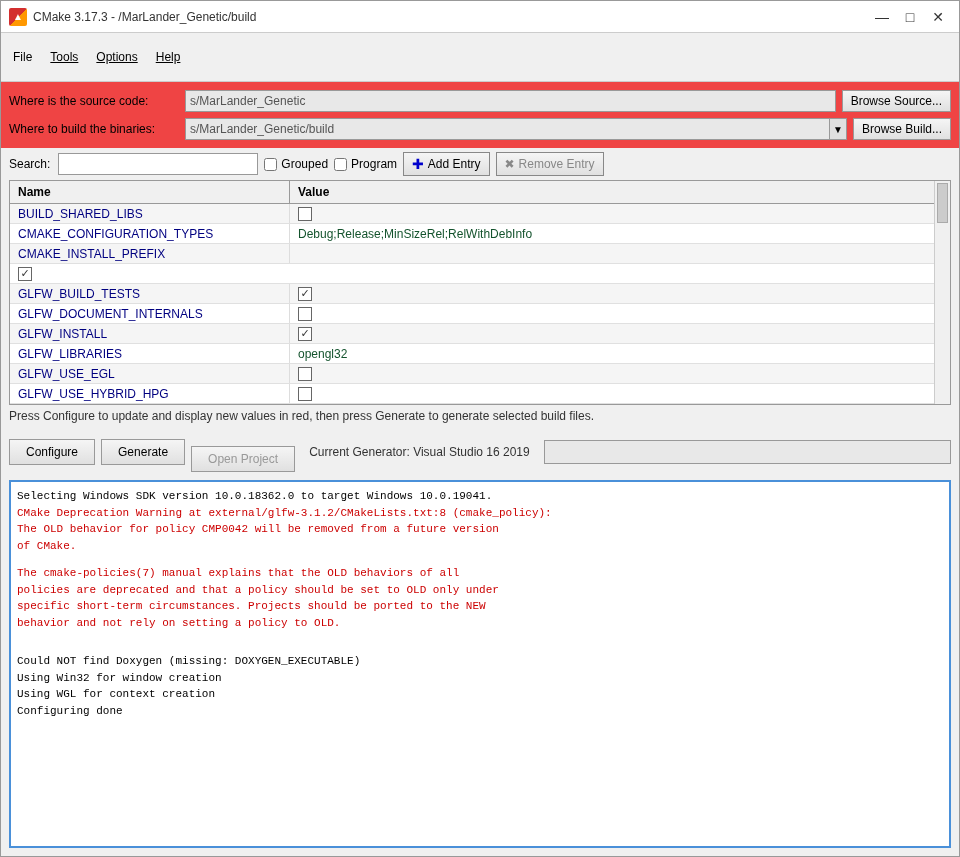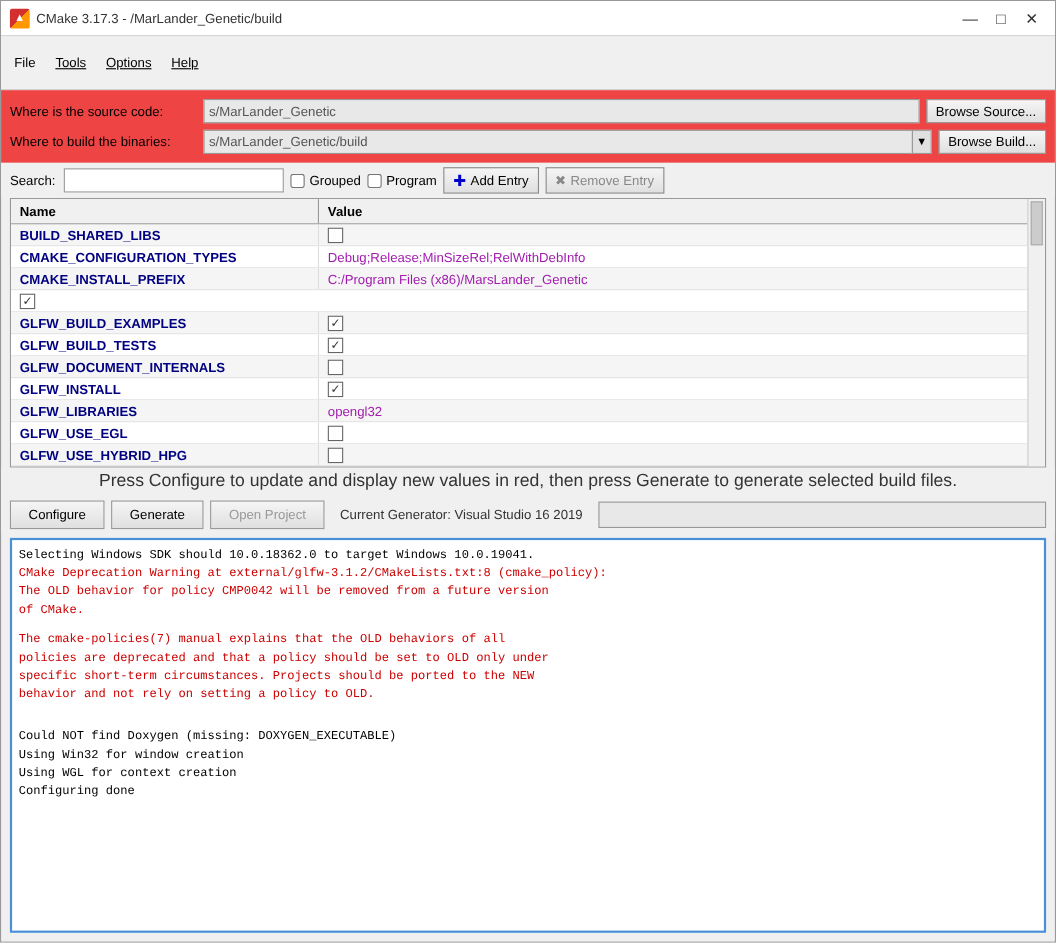--- a/index.html
+++ b/index.html
@@ -228,31 +228,31 @@
       font-size: 12px;
       min-height: 20px;
     }
     .table-row:nth-child(odd) { background: #f5f5f5; }
     .table-row:nth-child(even) { background: white; }
     .table-row .col-name {
       width: 280px;
       padding: 2px 8px;
       border-right: 1px solid #ddd;
       color: #000080;
-      font-weight: bold;
+      font-weight: normal;
       display: flex;
       align-items: center;
       flex-shrink: 0;
     }
     .table-row .col-value {
       flex: 1;
       padding: 2px 8px;
       display: flex;
       align-items: center;
-      color: #a21caf;
+      color: #14532d;
     }
     .checkbox-cell {
       width: 14px;
       height: 14px;
       border: 1px solid #666;
       background: white;
       display: inline-flex;
       align-items: center;
       justify-content: center;
     }
@@ -266,23 +266,22 @@
       right: 0;
       top: 0;
       bottom: 0;
       width: 16px;
       background: #f0f0f0;
       border-left: 1px solid #ccc;
     }
     
     .status-bar {
       padding: 4px 8px;
-      font-size: 16px;
+      font-size: 12px;
       color: #333;
-      text-align: center;
       background: #f0f0f0;
     }
     
     .action-row {
       display: flex;
       align-items: center;
       gap: 6px;
       padding: 4px 8px;
       background: #f0f0f0;
     }
@@ -290,20 +289,21 @@
       height: 26px;
       padding: 0 16px;
       border: 1px solid #999;
       background: linear-gradient(to bottom, #f5f5f5, #e0e0e0);
       cursor: pointer;
       font-size: 12px;
     }
     .action-btn.disabled {
       color: #999;
       cursor: default;
+      margin-top: 15px;
     }
     .generator-text {
       font-size: 12px;
       color: #333;
       padding: 0 8px;
     }
     .generator-input {
       flex: 1;
       height: 24px;
       border: 1px solid #999;
@@ -404,35 +404,28 @@
         </div>
       </div>
 
       <div class="table-row">
         <div class="col-name">CMAKE_CONFIGURATION_TYPES</div>
         <div class="col-value">Debug;Release;MinSizeRel;RelWithDebInfo</div>
       </div>
 
       <div class="table-row">
         <div class="col-name">CMAKE_INSTALL_PREFIX</div>
-        <div class="col-value">C:/Program Files (x86)/MarsLander_Genetic</div>
       </div>
 
       <div class="table-row">
         <div class="col-value">
           <div class="checkbox-cell checked"></div>
         </div>
       </div>
 
-      <div class="table-row">
-        <div class="col-name">GLFW_BUILD_EXAMPLES</div>
-        <div class="col-value">
-          <div class="checkbox-cell checked"></div>
-        </div>
-      </div>
 
       <div class="table-row">
         <div class="col-name">GLFW_BUILD_TESTS</div>
         <div class="col-value">
           <div class="checkbox-cell checked"></div>
         </div>
       </div>
 
       <div class="table-row">
         <div class="col-name">GLFW_DOCUMENT_INTERNALS</div>
@@ -478,21 +471,21 @@
 
   <div class="action-row">
     <button class="action-btn">Configure</button>
     <button class="action-btn">Generate</button>
     <button class="action-btn disabled">Open Project</button>
     <span class="generator-text">Current Generator: Visual Studio 16 2019</span>
     <input class="generator-input" type="text" value="" style="">
   </div>
 
   <div class="output-log" id="log-container">
-  <div class="log-line">Selecting Windows SDK should 10.0.18362.0 to target Windows 10.0.19041.</div>
+  <div class="log-line">Selecting Windows SDK version 10.0.18362.0 to target Windows 10.0.19041.</div>
       <div class="log-line red">CMake Deprecation Warning at external/glfw-3.1.2/CMakeLists.txt:8 (cmake_policy):</div>
       <div class="log-line red">  The OLD behavior for policy CMP0042 will be removed from a future version</div>
       <div class="log-line red">  of CMake.</div>
       <div class="log-line empty"></div>
       <div class="log-line red">  The cmake-policies(7) manual explains that the OLD behaviors of all</div>
       <div class="log-line red">  policies are deprecated and that a policy should be set to OLD only under</div>
       <div class="log-line red">  specific short-term circumstances.  Projects should be ported to the NEW</div>
       <div class="log-line red">  behavior and not rely on setting a policy to OLD.</div>
       <div class="log-line empty"></div>
       <div class="log-line empty"></div>

